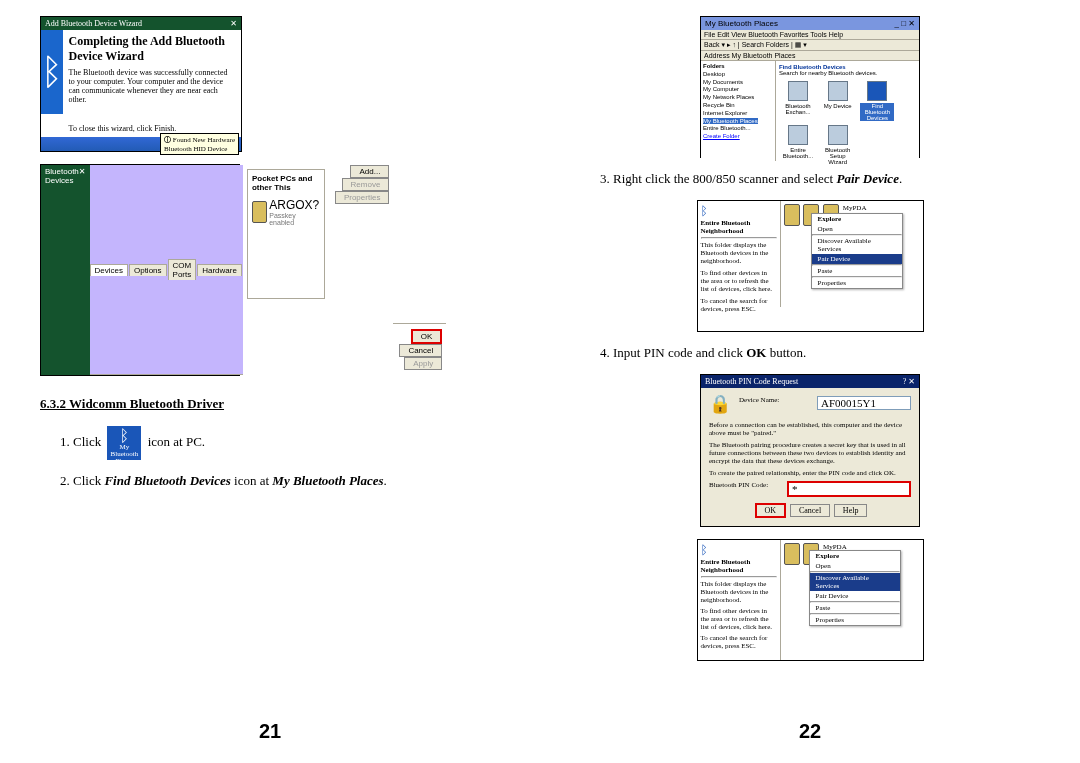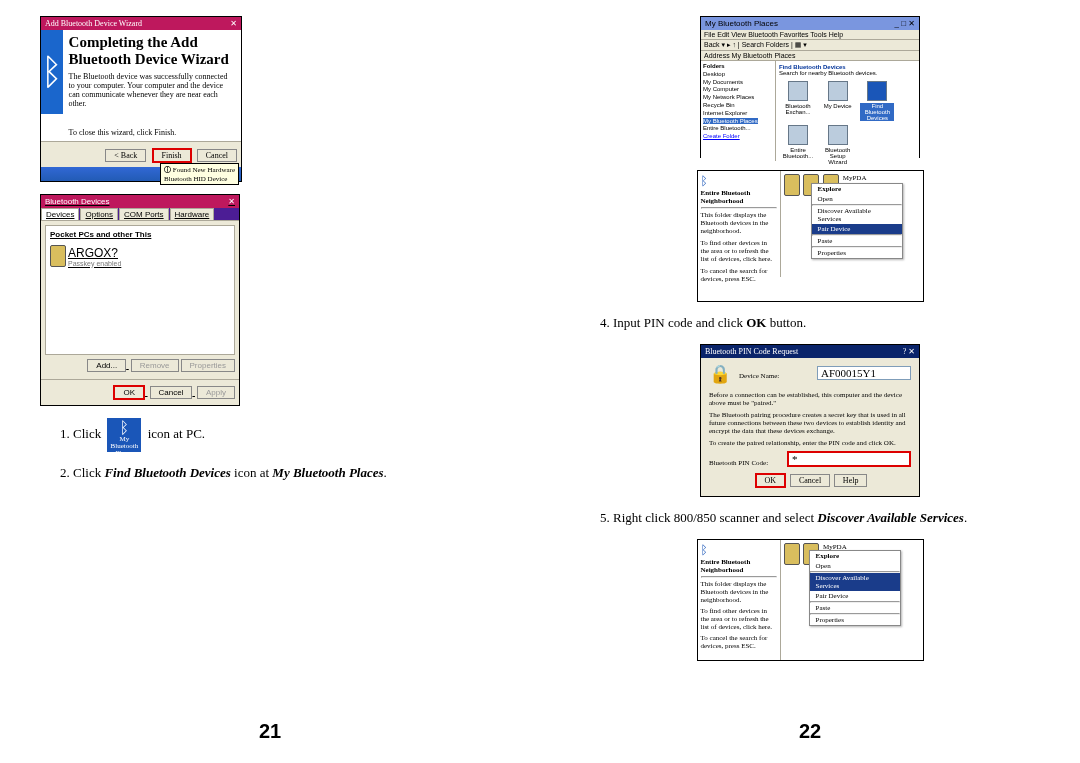--- a/index.html
+++ b/index.html
@@ -56,21 +56,21 @@
     background: #ece9d8;
     font-family: Tahoma, sans-serif;
     font-size: 9px;
     color: #000;
   }
   
   .fig-a {
     width: 200px;
   }
   .titlebar-blue {
-    background: #be185d;
+    background: #14532d;
     color: #fff;
     padding: 2px 4px;
     font-size: 8px;
     display: flex;
     justify-content: space-between;
   }
   .bt-icon-box {
     width: 60px;
     height: 84px;
     background: #1a66cc;
@@ -118,22 +118,23 @@
     padding: 1px 3px;
     font-size: 7px;
   }
   
   .fig-b {
     width: 198px;
     height: 210px;
   }
   .tabs {
     display: flex;
-    background: #4c1d95;
+    background: #c4b5fd;
     border-bottom: 1px solid #aca899;
+    align-items: center;
   }
   .tab {
     border: 1px solid #aca899;
     border-bottom: none;
     padding: 1px 4px;
     font-size: 8px;
     background: #fff;
     margin-right: 1px;
   }
   .tab.inactive { background: #ece9d8; }
@@ -271,21 +272,21 @@
   .fig-e {
     width: 218px;
   }
   .pin-body {
     background: #ece9d8;
     padding: 5px 8px 8px 8px;
     font-size: 7px;
   }
   .pin-row {
     display: flex;
-    align-items: flex-end;
+    align-items: flex-start;
     margin: 3px 0;
   }
   .pin-row label { width: 78px; }
   .pin-input {
     flex: 1;
     border: 1px solid #7f9db9;
     background: #fff;
     height: 12px;
     padding: 0 3px;
     font-size: 11px;
@@ -303,41 +304,36 @@
   <div class="page">
 
     <div class="figure fig-a">
       <div class="titlebar-blue">
         <span>Add Bluetooth Device Wizard</span>
         <span>✕</span>
       </div>
       <div class="wiz-body">
         <div class="bt-icon-box">ᛒ</div>
         <div class="wiz-text">
-          <div style="font-weight:bold;font-size:15px">Completing the Add Bluetooth Device Wizard</div>
+          <div style="font-weight:bold;font-size:12px">Completing the Add Bluetooth Device Wizard</div>
           <div style="margin-top:4px">The Bluetooth device was successfully connected to your computer. Your computer and the device can communicate whenever they are near each other.</div>
           <div style="margin-top:20px">To close this wizard, click Finish.</div>
         </div>
-      </div>
-      <div class="wiz-buttons">
-        <span class="btn">&lt; Back</span>
-        <span class="btn hl">Finish</span>
-        <span class="btn">Cancel</span>
       </div>
       <div class="taskbar">
         <div style="margin-left:auto" class="tooltip">
           <b>ⓘ</b> <span>Found New Hardware</span><br>
           <span>Bluetooth HID Device</span>
         </div>
       </div>
     </div>
 
 
     <div class="figure fig-b">
-      <div class="fig-inner" style="height:100%; display:flex; flex-direction:column;text-decoration:underline;">
+      <div class="fig-inner" style="height:100%; display:flex; flex-direction:row;">
         <div class="titlebar-blue">
           <span>Bluetooth Devices</span>
           <span>✕</span>
         </div>
         <div class="tabs">
           <div class="tab">Devices</div>
           <div class="tab inactive">Options</div>
           <div class="tab inactive">COM Ports</div>
           <div class="tab inactive">Hardware</div>
         </div>
@@ -357,20 +353,21 @@
           <span class="btn" style="float:right;color:#999">Properties</span>
         </div>
         <div style="border-top:1px solid #aca899;margin-top:auto;padding:5px 4px;text-align:right">
           <span class="btn red-box">OK</span>
           <span class="btn">Cancel</span>
           <span class="btn" style="color:#999">Apply</span>
         </div>
       </div>
     </div>
 
+    <div class="section-heading">6.3.2  Widcomm Bluetooth Driver</div>
 
     <div class="step-line2">
       <span>1.    Click </span>
       <span class="bt-places-icon">
         <span class="rune">ᛒ</span>
         <span>My Bluetooth Places</span>
       </span>
       <span> icon at PC.</span>
     </div>
 
@@ -413,20 +410,23 @@
             <div class="icon-cell"><div class="ic"></div><div class="lbl">Bluetooth Exchan...</div></div>
             <div class="icon-cell"><div class="ic"></div><div class="lbl">My Device</div></div>
             <div class="icon-cell sel"><div class="ic" style="background:#1a56b8"></div><div class="lbl">Find Bluetooth Devices</div></div>
             <div class="icon-cell"><div class="ic"></div><div class="lbl">Entire Bluetooth...</div></div>
             <div class="icon-cell"><div class="ic"></div><div class="lbl">Bluetooth Setup Wizard</div></div>
           </div>
         </div>
       </div>
     </div>
 
+    <div class="step-line">
+      <span>3.    Right click the 800/850 scanner and select </span><b><i>Pair Device</i></b><span>.</span>
+    </div>
 
     <div class="figure fig-d" style="align-self:center">
       <div class="neigh-body">
         <div class="neigh-left">
           <div style="color:#1a56b8;font-size:12px">ᛒ</div>
           <b>Entire Bluetooth Neighborhood</b>
           <hr style="margin:2px 0">
           <div>This folder displays the Bluetooth devices in the neighborhood.</div>
           <div style="margin-top:4px">To find other devices in the area or to refresh the list of devices, click here.</div>
           <div style="margin-top:4px">To cancel the search for devices, press ESC.</div>
@@ -474,23 +474,20 @@
           <div class="pin-input hl">*</div>
         </div>
         <div class="pin-btns">
           <span class="btn red-box">OK</span>
           <span class="btn">Cancel</span>
           <span class="btn">Help</span>
         </div>
       </div>
     </div>
 
-    <div class="step-line">
-      <span>5.    Right click 800/850 scanner and select </span><b><i>Discover Available Services</i></b><span>.</span>
-    </div>
 
     <div class="figure fig-f" style="align-self:center;height:120px">
       <div class="neigh-body" style="height:100%">
         <div class="neigh-left">
           <div style="color:#1a56b8;font-size:12px">ᛒ</div>
           <b>Entire Bluetooth Neighborhood</b>
           <hr style="margin:2px 0">
           <div>This folder displays the Bluetooth devices in the neighborhood.</div>
           <div style="margin-top:3px">To find other devices in the area or to refresh the list of devices, click here.</div>
           <div style="margin-top:3px">To cancel the search for devices, press ESC.</div>

